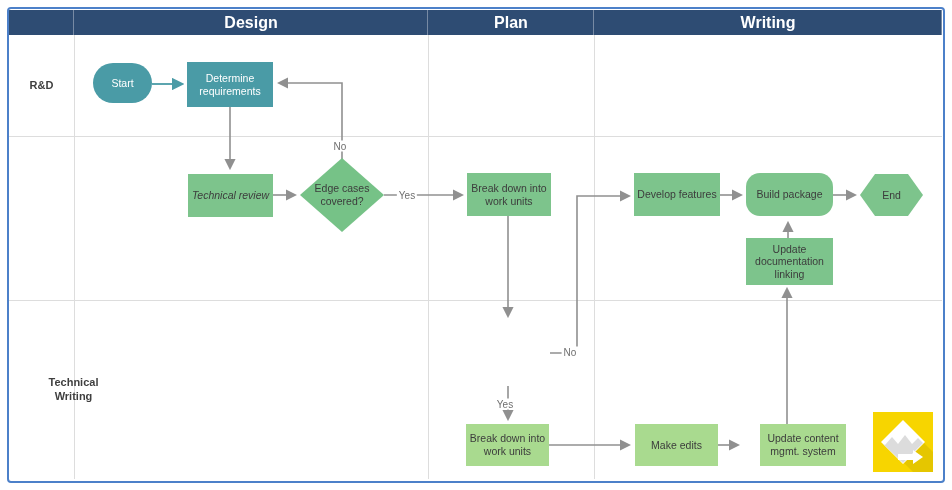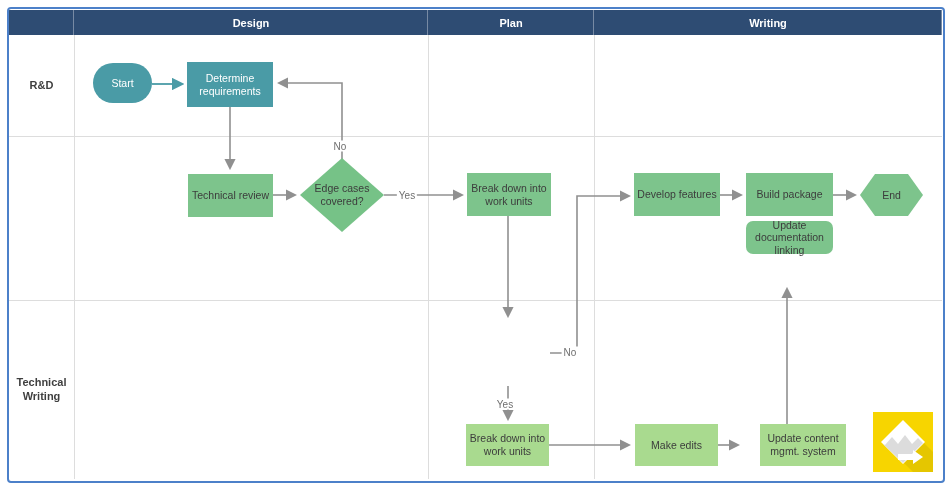--- a/index.html
+++ b/index.html
@@ -7,21 +7,21 @@
     position:relative;width:952px;height:490px;background:#ffffff;overflow:hidden;
     font-family:"Liberation Sans","DejaVu Sans",sans-serif;
   }
   .frame{
     position:absolute;left:7px;top:7px;width:934px;height:472px;
     border:2px solid #4C80C9;border-radius:4px;pointer-events:none;z-index:50;
   }
   
   .hcell{
     position:absolute;top:10px;height:25px;background:#2E4C73;
-    color:#ffffff;font-size:11px;font-weight:bold;
+    color:#ffffff;font-size:16px;font-weight:bold;
     display:flex;align-items:center;justify-content:center;z-index:2;
     box-shadow:inset -1px 0 0 rgba(255,255,255,0.35);
   }
   .hstub{position:absolute;left:9px;top:10px;width:65px;height:25px;background:#2E4C73;z-index:2;
     box-shadow:inset -1px 0 0 rgba(255,255,255,0.35);}
   
   .vline{position:absolute;top:35px;width:1px;height:444px;background:#DDDDDD;z-index:1;}
   .hline{position:absolute;left:9px;width:933px;height:1px;background:#DDDDDD;z-index:1;}
   
   .lane-label{
@@ -64,21 +64,21 @@
   <div class="hcell" style="left:428px;width:166px;">Plan</div>
   <div class="hcell" style="left:594px;width:348px;">Writing</div>
 
   <div class="vline" style="left:74px;"></div>
   <div class="vline" style="left:428px;"></div>
   <div class="vline" style="left:594px;"></div>
   <div class="hline" style="top:136px;"></div>
   <div class="hline" style="top:300px;"></div>
 
   <div class="lane-label" style="top:35px;height:101px;">R&amp;D</div>
-  <div class="lane-label" style="top:300px;height:179px;">Technical Writing</div>
+  <div class="lane-label" style="top:300px;height:179px;padding-left:32px;">Technical Writing</div>
 
   <svg class="wires" width="952" height="490">
     <defs>
       <marker id="arrG" viewBox="0 0 8 8" markerWidth="7" markerHeight="7" refX="6.5" refY="4" orient="auto">
         <path d="M0,0 L8,4 L0,8 z" fill="#909090"></path>
       </marker>
       <marker id="arrT" viewBox="0 0 8 8" markerWidth="7" markerHeight="7" refX="6.5" refY="4" orient="auto">
         <path d="M0,0 L8,4 L0,8 z" fill="#4A9BA6"></path>
       </marker>
     </defs>
@@ -100,43 +100,43 @@
 
   <span class="edge-label" style="left:340px;top:146px;">No</span>
   <span class="edge-label" style="left:407px;top:195px;">Yes</span>
   <span class="edge-label" style="left:505px;top:404px;">Yes</span>
   <span class="edge-label" style="left:570px;top:352px;">No</span>
 
   <div class="node teal stadium" style="left:93px;top:63px;width:59px;height:40px;">Start</div>
 
   <div class="node teal" style="left:187px;top:62px;width:86px;height:45px;">Determine requirements</div>
 
-  <div class="node green-m" style="left:188px;top:174px;width:85px;height:43px;">Technical review</div>
+  <div class="node green-m" style="left:188px;top:174px;width:85px;height:43px;font-style:italic;">Technical review</div>
 
   <div class="shape-wrap" style="left:300px;top:158px;width:84px;height:74px;">
     <svg width="84" height="74" viewBox="0 0 84 74">
       <polygon points="42,0 84,37 42,74 0,37" fill="#76C287"></polygon>
     </svg>
     <div class="shape-text">Edge cases covered?</div>
   </div>
 
   <div class="node green-m" style="left:467px;top:173px;width:84px;height:43px;">Break down into work units</div>
 
   <div class="node green-m" style="left:634px;top:173px;width:86px;height:43px;">Develop features</div>
 
-  <div class="node green-m" style="left:746px;top:173px;width:87px;height:43px;">Build package</div>
+  <div class="node green-m" style="left:746px;top:173px;width:87px;height:43px;border-radius:14px;">Build package</div>
 
   <div class="shape-wrap" style="left:860px;top:174px;width:63px;height:42px;">
     <svg width="63" height="42" viewBox="0 0 63 42">
       <polygon points="15,0 48,0 63,21 48,42 15,42 0,21" fill="#7DC48C"></polygon>
     </svg>
     <div class="shape-text">End</div>
   </div>
 
-  <div class="node green-m" style="left:746px;top:221px;width:87px;height:33px;border-radius:7px;">Update documentation linking</div>
+  <div class="node green-m" style="left:746px;top:238px;width:87px;height:47px;">Update documentation linking</div>
 
 
   <div class="node green-l" style="left:466px;top:424px;width:83px;height:42px;">Break down into work units</div>
 
   <div class="node green-l" style="left:635px;top:424px;width:83px;height:42px;text-align:right;">Make edits</div>
 
   <div class="node green-l" style="left:744px;top:424px;width:86px;height:42px;margin-left:16px;">Update content mgmt. system</div>
 
   <div class="logo">
     <svg width="60" height="60" viewBox="0 0 60 60">

